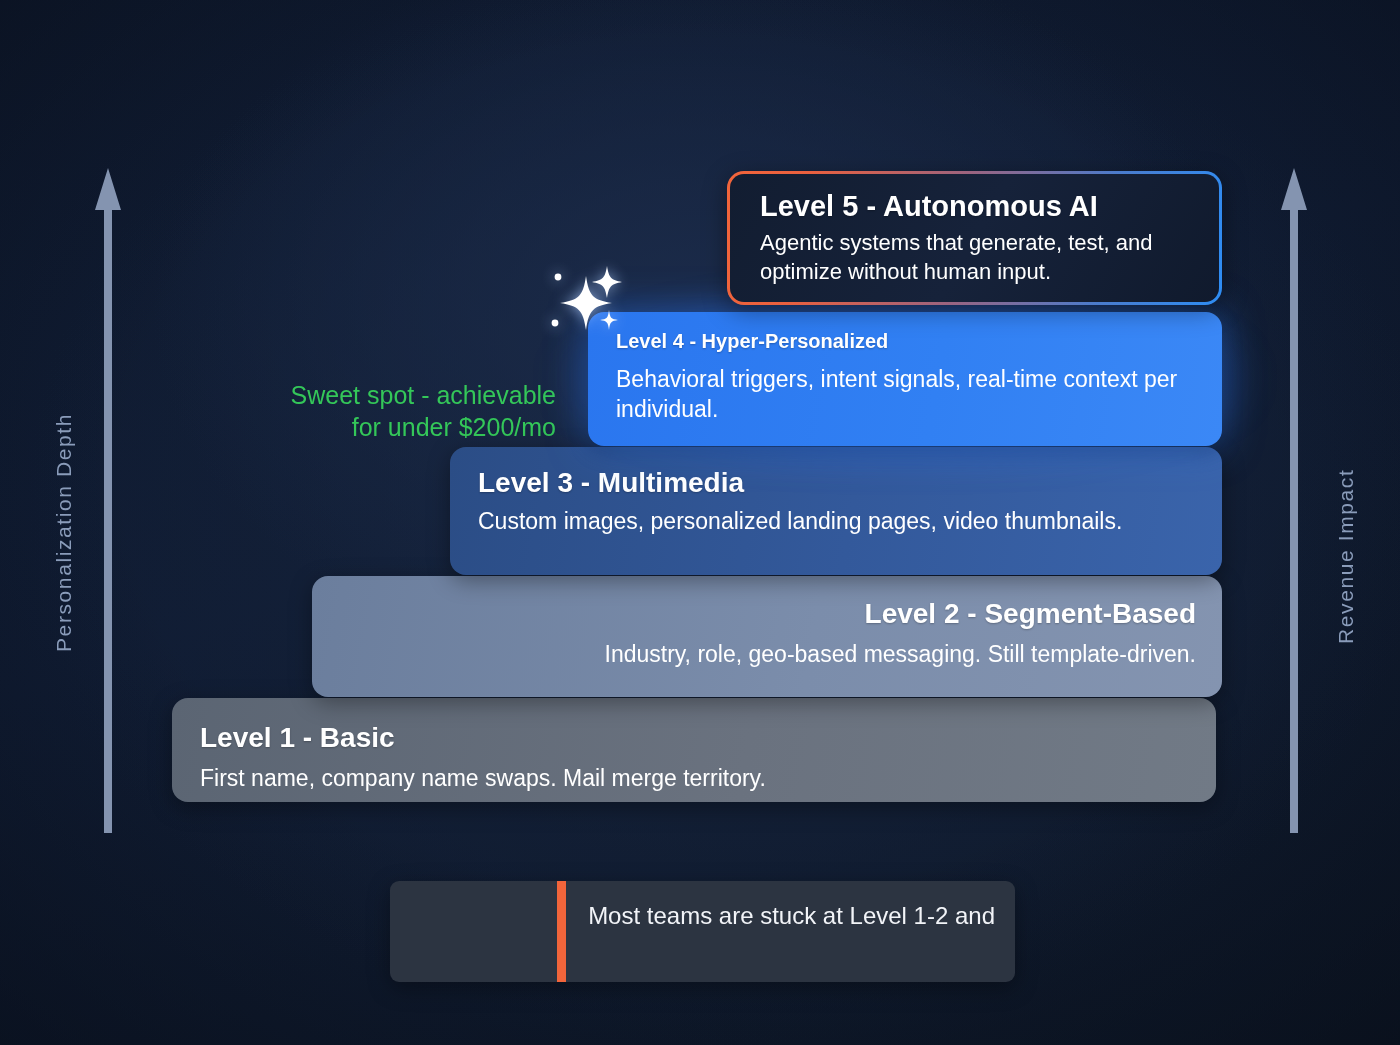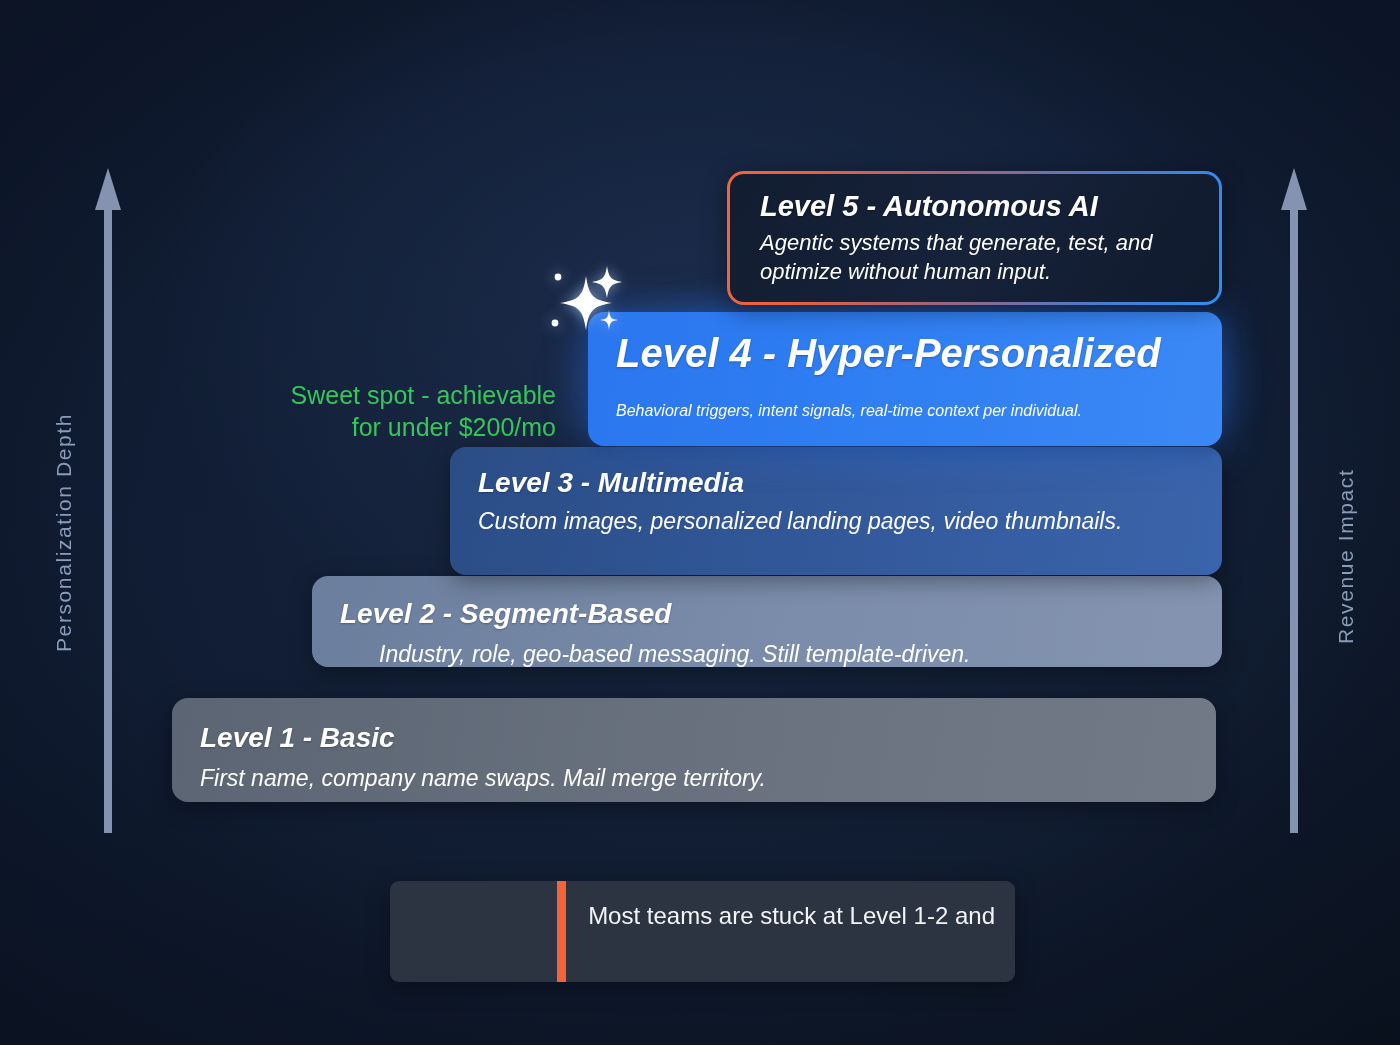--- a/index.html
+++ b/index.html
@@ -38,21 +38,20 @@
   #axis-right  { left:1280px;top:168px; }
   #label-left  { left:52px;  top:652px; transform:rotate(-90deg); }
   #label-right { left:1334px;top:644px; transform:rotate(-90deg); }
 
   
   .bar {
     position:absolute;
     border-radius:16px;
     padding:18px 26px 20px 28px;
     color:#ffffff;
-    font-style:italic;
   }
   .bar-title {
     font-weight:bold;
     line-height:1.15;
     margin-bottom:4px;
     text-shadow:0 1px 2px rgba(0,0,0,0.25);
   }
   .bar-desc { line-height:1.30; font-weight:400; }
 
   
@@ -60,24 +59,25 @@
     left:172px; top:698px; width:1044px; height:104px;
     background:linear-gradient(100deg, #5b6573 0%, #6a727f 55%, #717a86 100%);
     box-shadow:0 6px 22px rgba(0,0,0,0.34);
     padding-top:24px;
   }
   #bar-l1 .bar-title { font-size:28px; }
   #bar-l1 .bar-desc  { font-size:23px; margin-top:10px; }
 
   
   #bar-l2 {
-    left:312px; top:576px; width:910px; height:91px;
+    left:312px; top:576px; width:910px; height:121px;
     background:linear-gradient(100deg, #6b7e9d 0%, #7b8dab 55%, #8494b0 100%);
     box-shadow:0 6px 22px rgba(0,0,0,0.34);
     padding-top:22px;
+    text-align:right;
   }
   #bar-l2 .bar-title { font-size:28px; }
   #bar-l2 .bar-desc  { font-size:23px; margin-top:10px;margin-left:39px; }
 
   
   #bar-l3 {
     left:450px; top:447px; width:772px; height:128px;
     background:linear-gradient(100deg, #2b4d86 0%, #33599b 52%, #3a64ab 100%);
     box-shadow:0 6px 22px rgba(0,0,0,0.36);
     padding-top:20px;
@@ -92,22 +92,22 @@
     border-radius:30px;
     background:radial-gradient(ellipse at 50% 50%, rgba(52,124,245,0.52) 0%, rgba(45,110,230,0.26) 48%, rgba(40,100,220,0) 76%);
     filter:blur(16px);
   }
   #bar-l4 {
     left:588px; top:312px; width:634px; height:134px;
     background:linear-gradient(100deg, #2a76ef 0%, #3180f3 55%, #3b88f6 100%);
     box-shadow:0 0 38px rgba(48,122,246,0.55), 0 6px 20px rgba(0,0,0,0.30);
     padding-top:18px;
   }
-  #bar-l4 .bar-title { font-size:40px; }
-  #bar-l4 .bar-desc  { font-size:16px; margin-top:25px; }
+  #bar-l4 .bar-title { font-size:20px; }
+  #bar-l4 .bar-desc  { font-size:23px; margin-top:12px; }
 
   
   #bar-l5 {
     left:727px; top:171px; width:495px; height:134px;
     border-radius:17px;
     padding:3px;
     background:linear-gradient(100deg,#f2653b 0%,#e9603f 16%,#9b6480 47%,#4a7ccd 76%,#2e8df4 100%);
     box-shadow:0 6px 24px rgba(0,0,0,0.38);
   }
   #bar-l5-inner {

